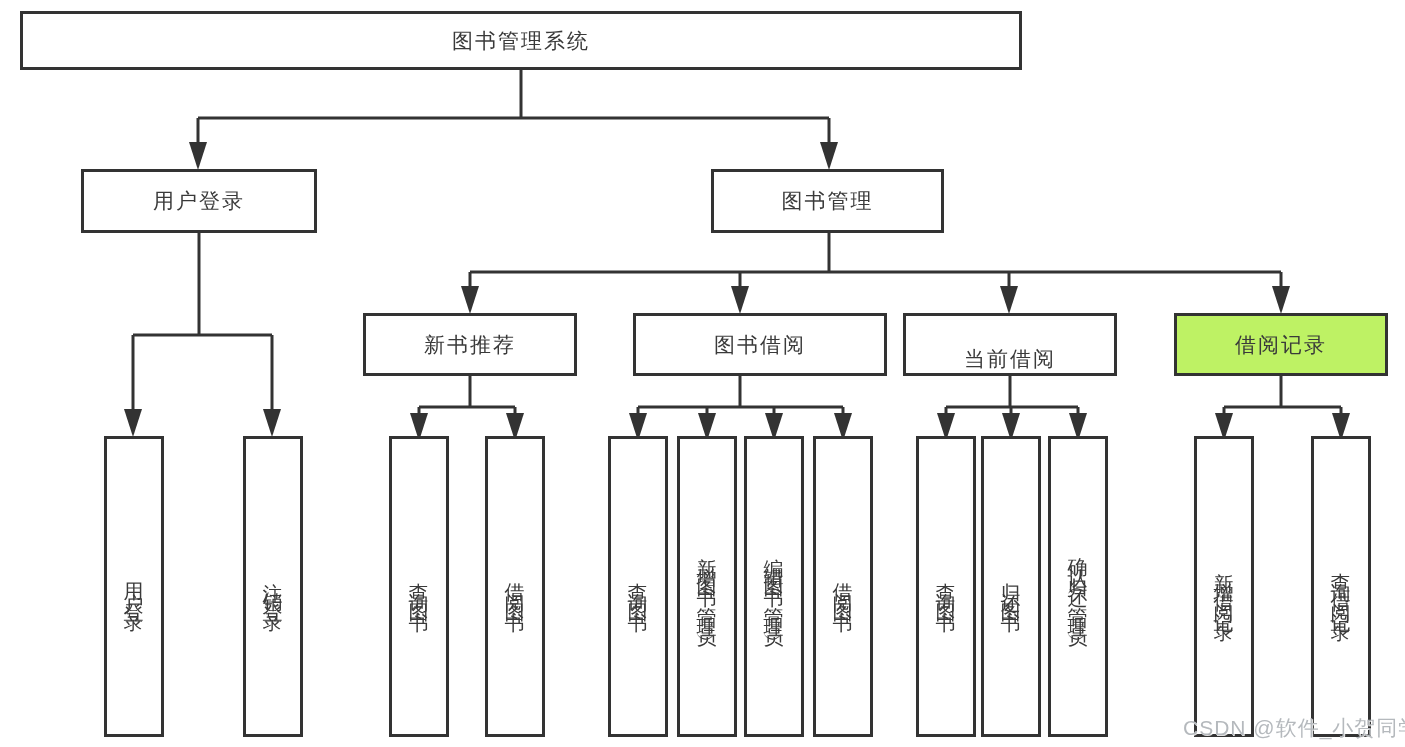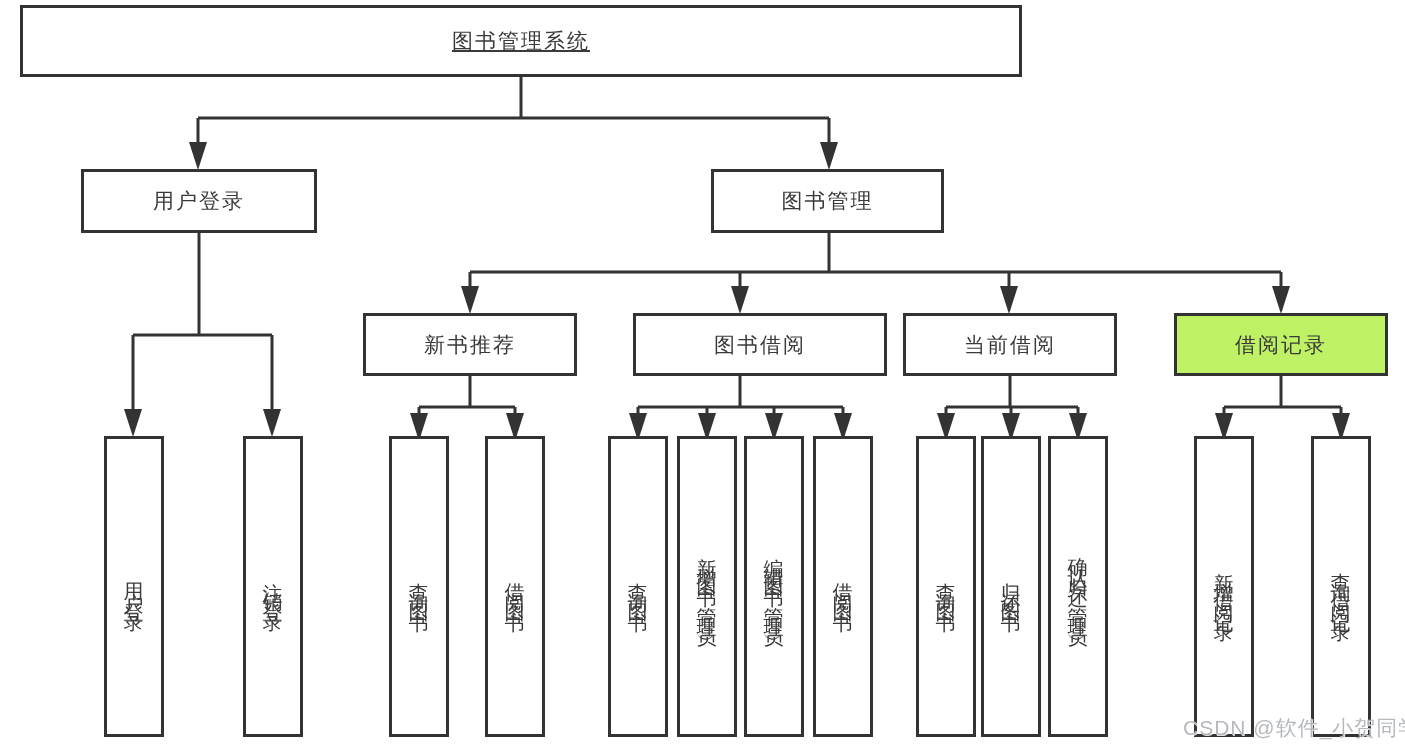--- a/index.html
+++ b/index.html
@@ -34,21 +34,21 @@
     display: flex;
     align-items: center;
     justify-content: center;
     z-index: 2;
   }
   .node-h {
     font-size: 21px;
     letter-spacing: 2px;
     white-space: nowrap;
   }
-  .node-root  { left: 20px;  top: 5px;  width: 1002px; height: 72px; text-decoration: underline; }
+  .node-root  { left: 20px;  top: 11px;  width: 1002px; height: 59px; }
   .node-l2    { top: 169px;  height: 64px; }
   .node-l3    { top: 313px;  height: 63px; }
   .leaf {
     top: 436px;
     width: 60px;
     height: 301px;
   }
   .leaf .vtext {
     writing-mode: vertical-rl;
     text-orientation: mixed;
@@ -159,21 +159,21 @@
   <div class="node node-l2 node-h" style="left: 711px; width: 233px; border-color: rgb(51, 51, 51); background: rgb(255, 255, 255); color: rgb(58, 58, 58);">
     <span>图书管理</span>
   </div>
 
   <div class="node node-l3 node-h" style="left: 363px; width: 214px; border-color: rgb(51, 51, 51); background: rgb(255, 255, 255); color: rgb(58, 58, 58);">
     <span>新书推荐</span>
   </div>
   <div class="node node-l3 node-h" style="left: 633px; width: 254px; border-color: rgb(51, 51, 51); background: rgb(255, 255, 255); color: rgb(58, 58, 58);">
     <span>图书借阅</span>
   </div>
-  <div class="node node-l3 node-h" style="left: 903px; width: 214px; border-color: rgb(51, 51, 51); background: rgb(255, 255, 255); color: rgb(58, 58, 58);">
+  <div class="node node-l3 node-h" style="left: 903px; width: 214px; border-color: rgb(51, 51, 51); background: rgb(255, 255, 255); color: rgb(58, 58, 58); align-items: flex-end;">
     <span>当前借阅</span>
   </div>
   <div class="node node-l3 node-h" style="left: 1174px; width: 214px; border-color: rgb(51, 51, 51); background: #bef264; color: rgb(58, 58, 58);">
     <span>借阅记录</span>
   </div>
 
   <div class="node leaf" style="left: 104px; border-color: rgb(51, 51, 51); background: rgb(255, 255, 255); color: rgb(58, 58, 58);">
     <span class="vtext">用户登录</span>
   </div>
   <div class="node leaf" style="left: 243px; border-color: rgb(51, 51, 51); background: rgb(255, 255, 255); color: rgb(58, 58, 58);">

